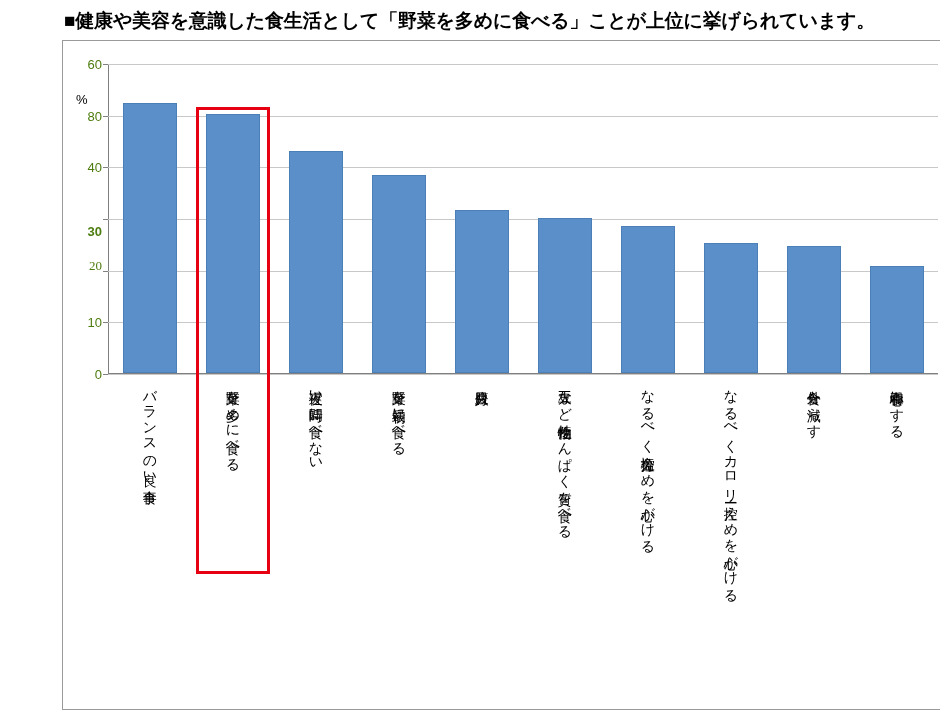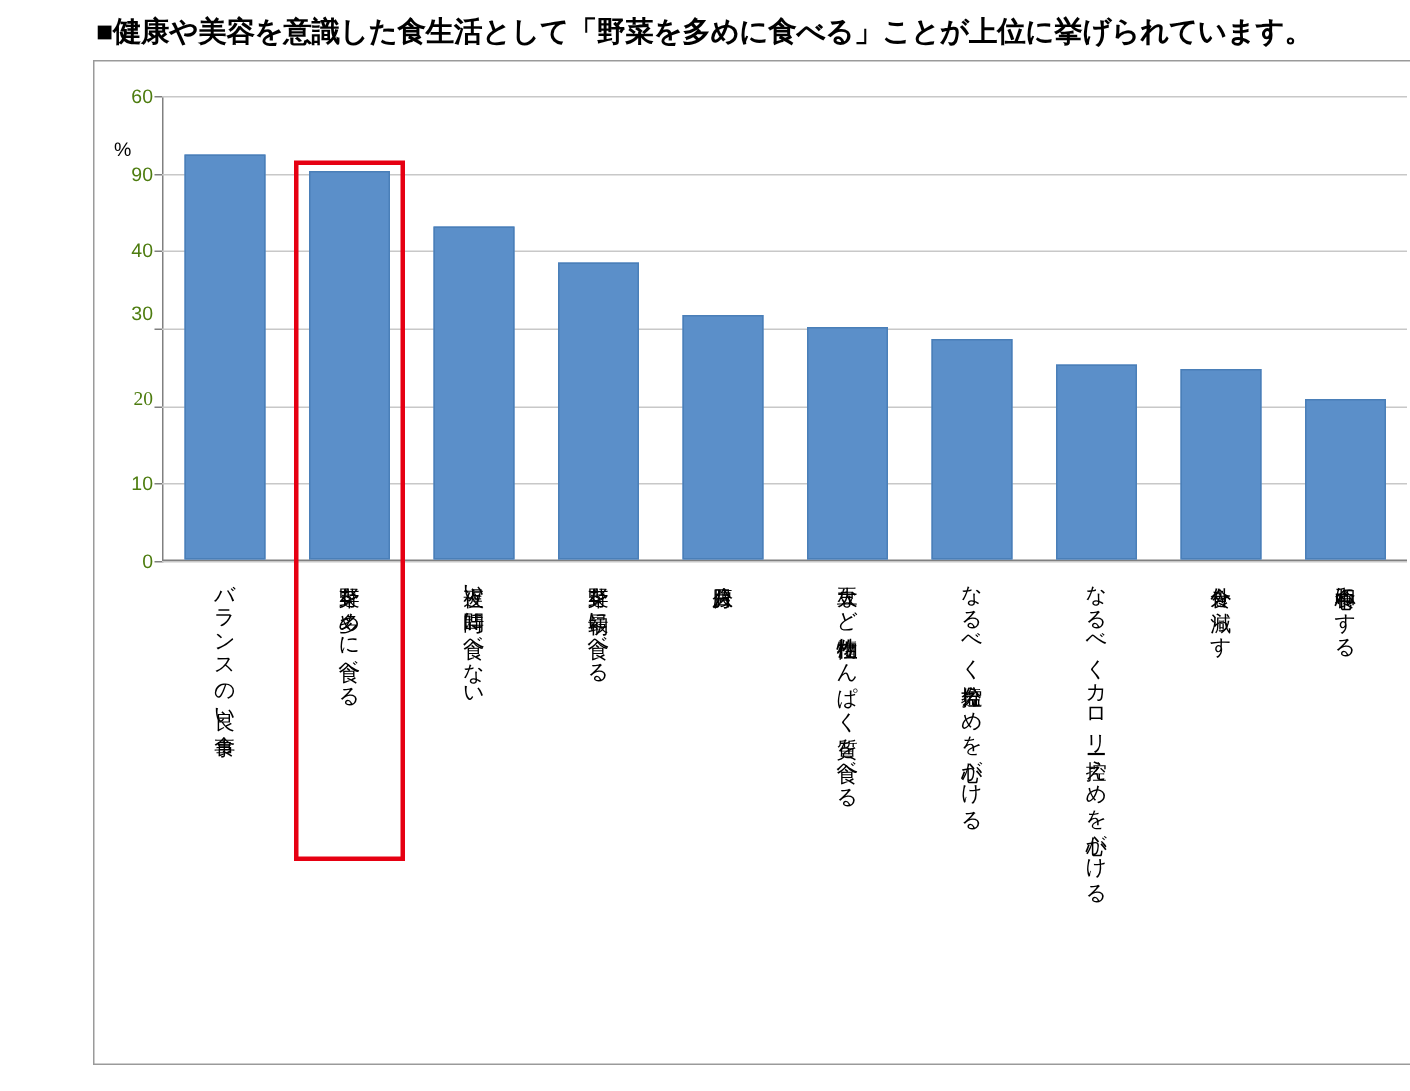--- a/index.html
+++ b/index.html
@@ -198,27 +198,27 @@
           <div class="gridline" style="top: 310px;"></div>
           <div class="ytick" style="top: 310px;">0</div>
           <div class="ytick-mark" style="top: 310px;"></div>
           <div class="gridline" style="top: 258.333px;"></div>
           <div class="ytick" style="top: 258.333px;">10</div>
           <div class="ytick-mark" style="top: 258.333px;"></div>
           <div class="gridline" style="top: 206.667px;"></div>
           <div class="ytick" style="top: 202px; font-family: Liberation Serif, serif;">20</div>
           <div class="ytick-mark" style="top: 206.667px;"></div>
           <div class="gridline" style="top: 155px;"></div>
-          <div class="ytick" style="top: 145px;">30</div>
+          <div class="ytick" style="top: 167px; font-weight: bold;">30</div>
           <div class="ytick-mark" style="top: 155px;"></div>
           <div class="gridline" style="top: 103.333px;"></div>
           <div class="ytick" style="top: 103.333px;">40</div>
           <div class="ytick-mark" style="top: 103.333px;"></div>
           <div class="gridline" style="top: 51.6667px;"></div>
-          <div class="ytick" style="top: 51.6667px;">90</div>
+          <div class="ytick" style="top: 51.6667px;">80</div>
           <div class="ytick-mark" style="top: 51.6667px;"></div>
           <div class="gridline" style="top: 0px;"></div>
           <div class="ytick" style="top: 0px;">60</div>
           <div class="ytick-mark" style="top: 0px;"></div>
         </div>
       <div class="bars" id="bars">
           <div class="bar-slot">
             <div class="bar" title="バランスの良い食事 52.2" style="height: 269.7px; background: rgb(91, 143, 201);"></div>
           </div>
           <div class="bar-slot">

